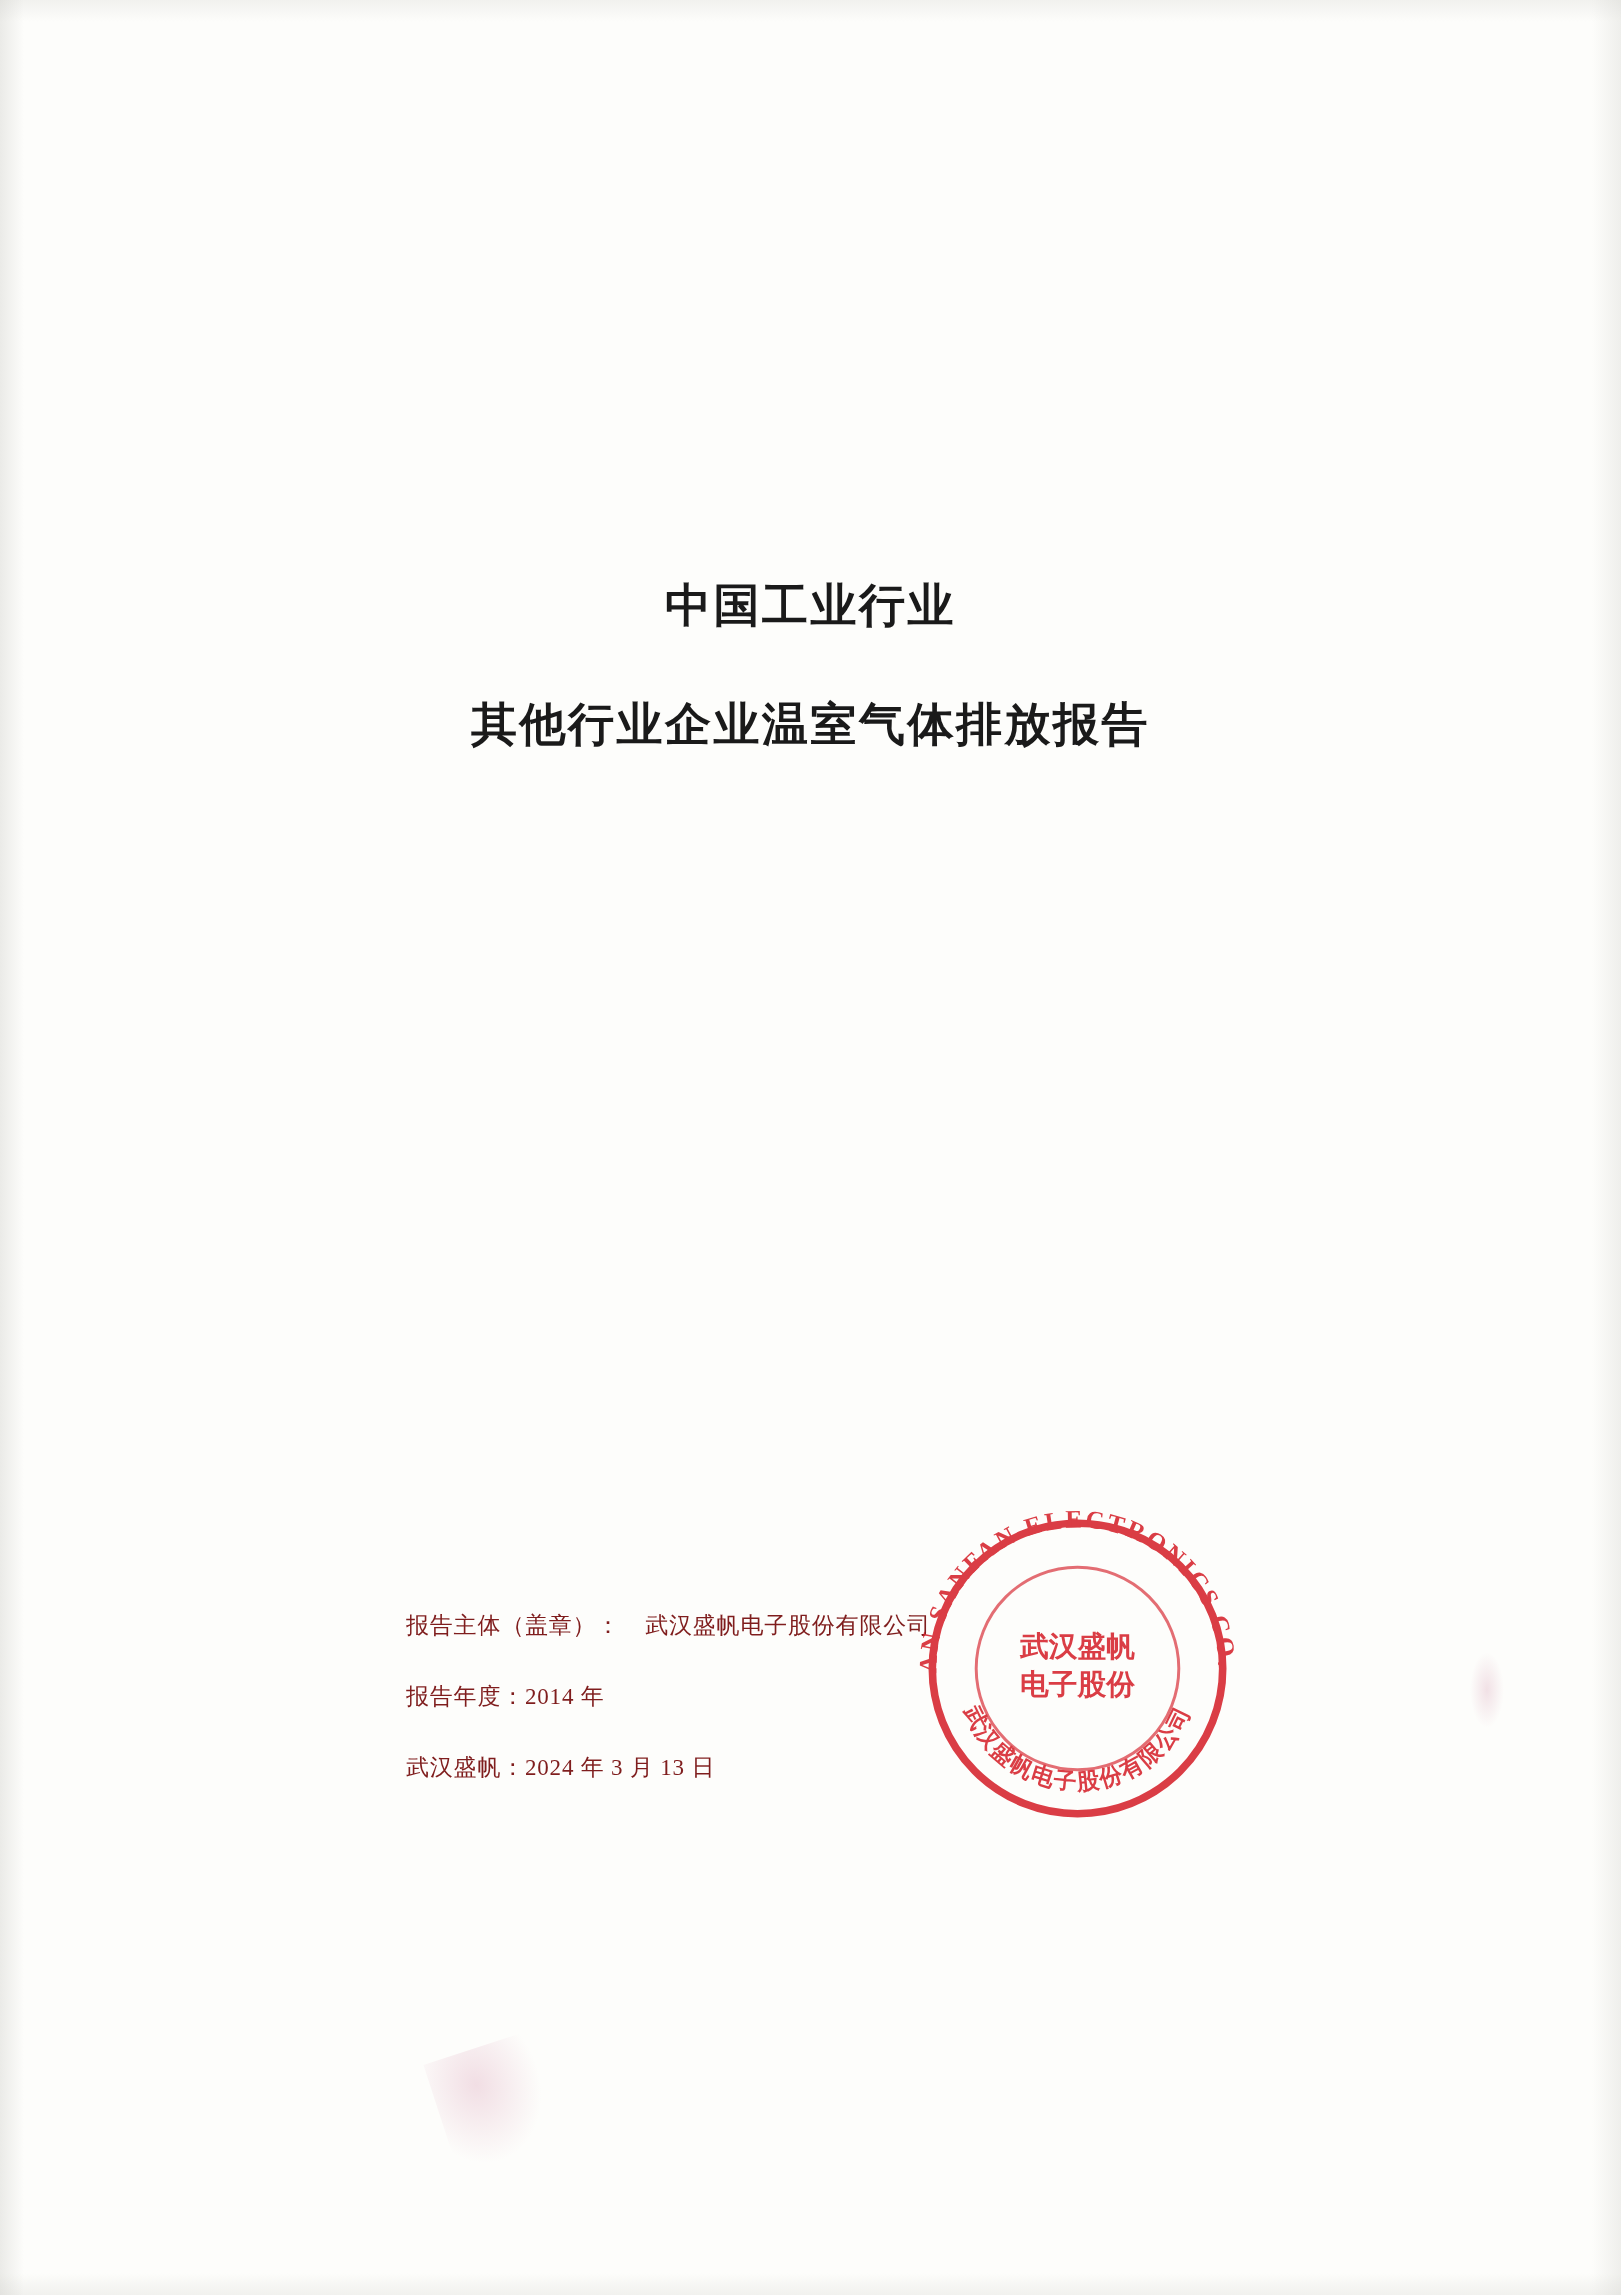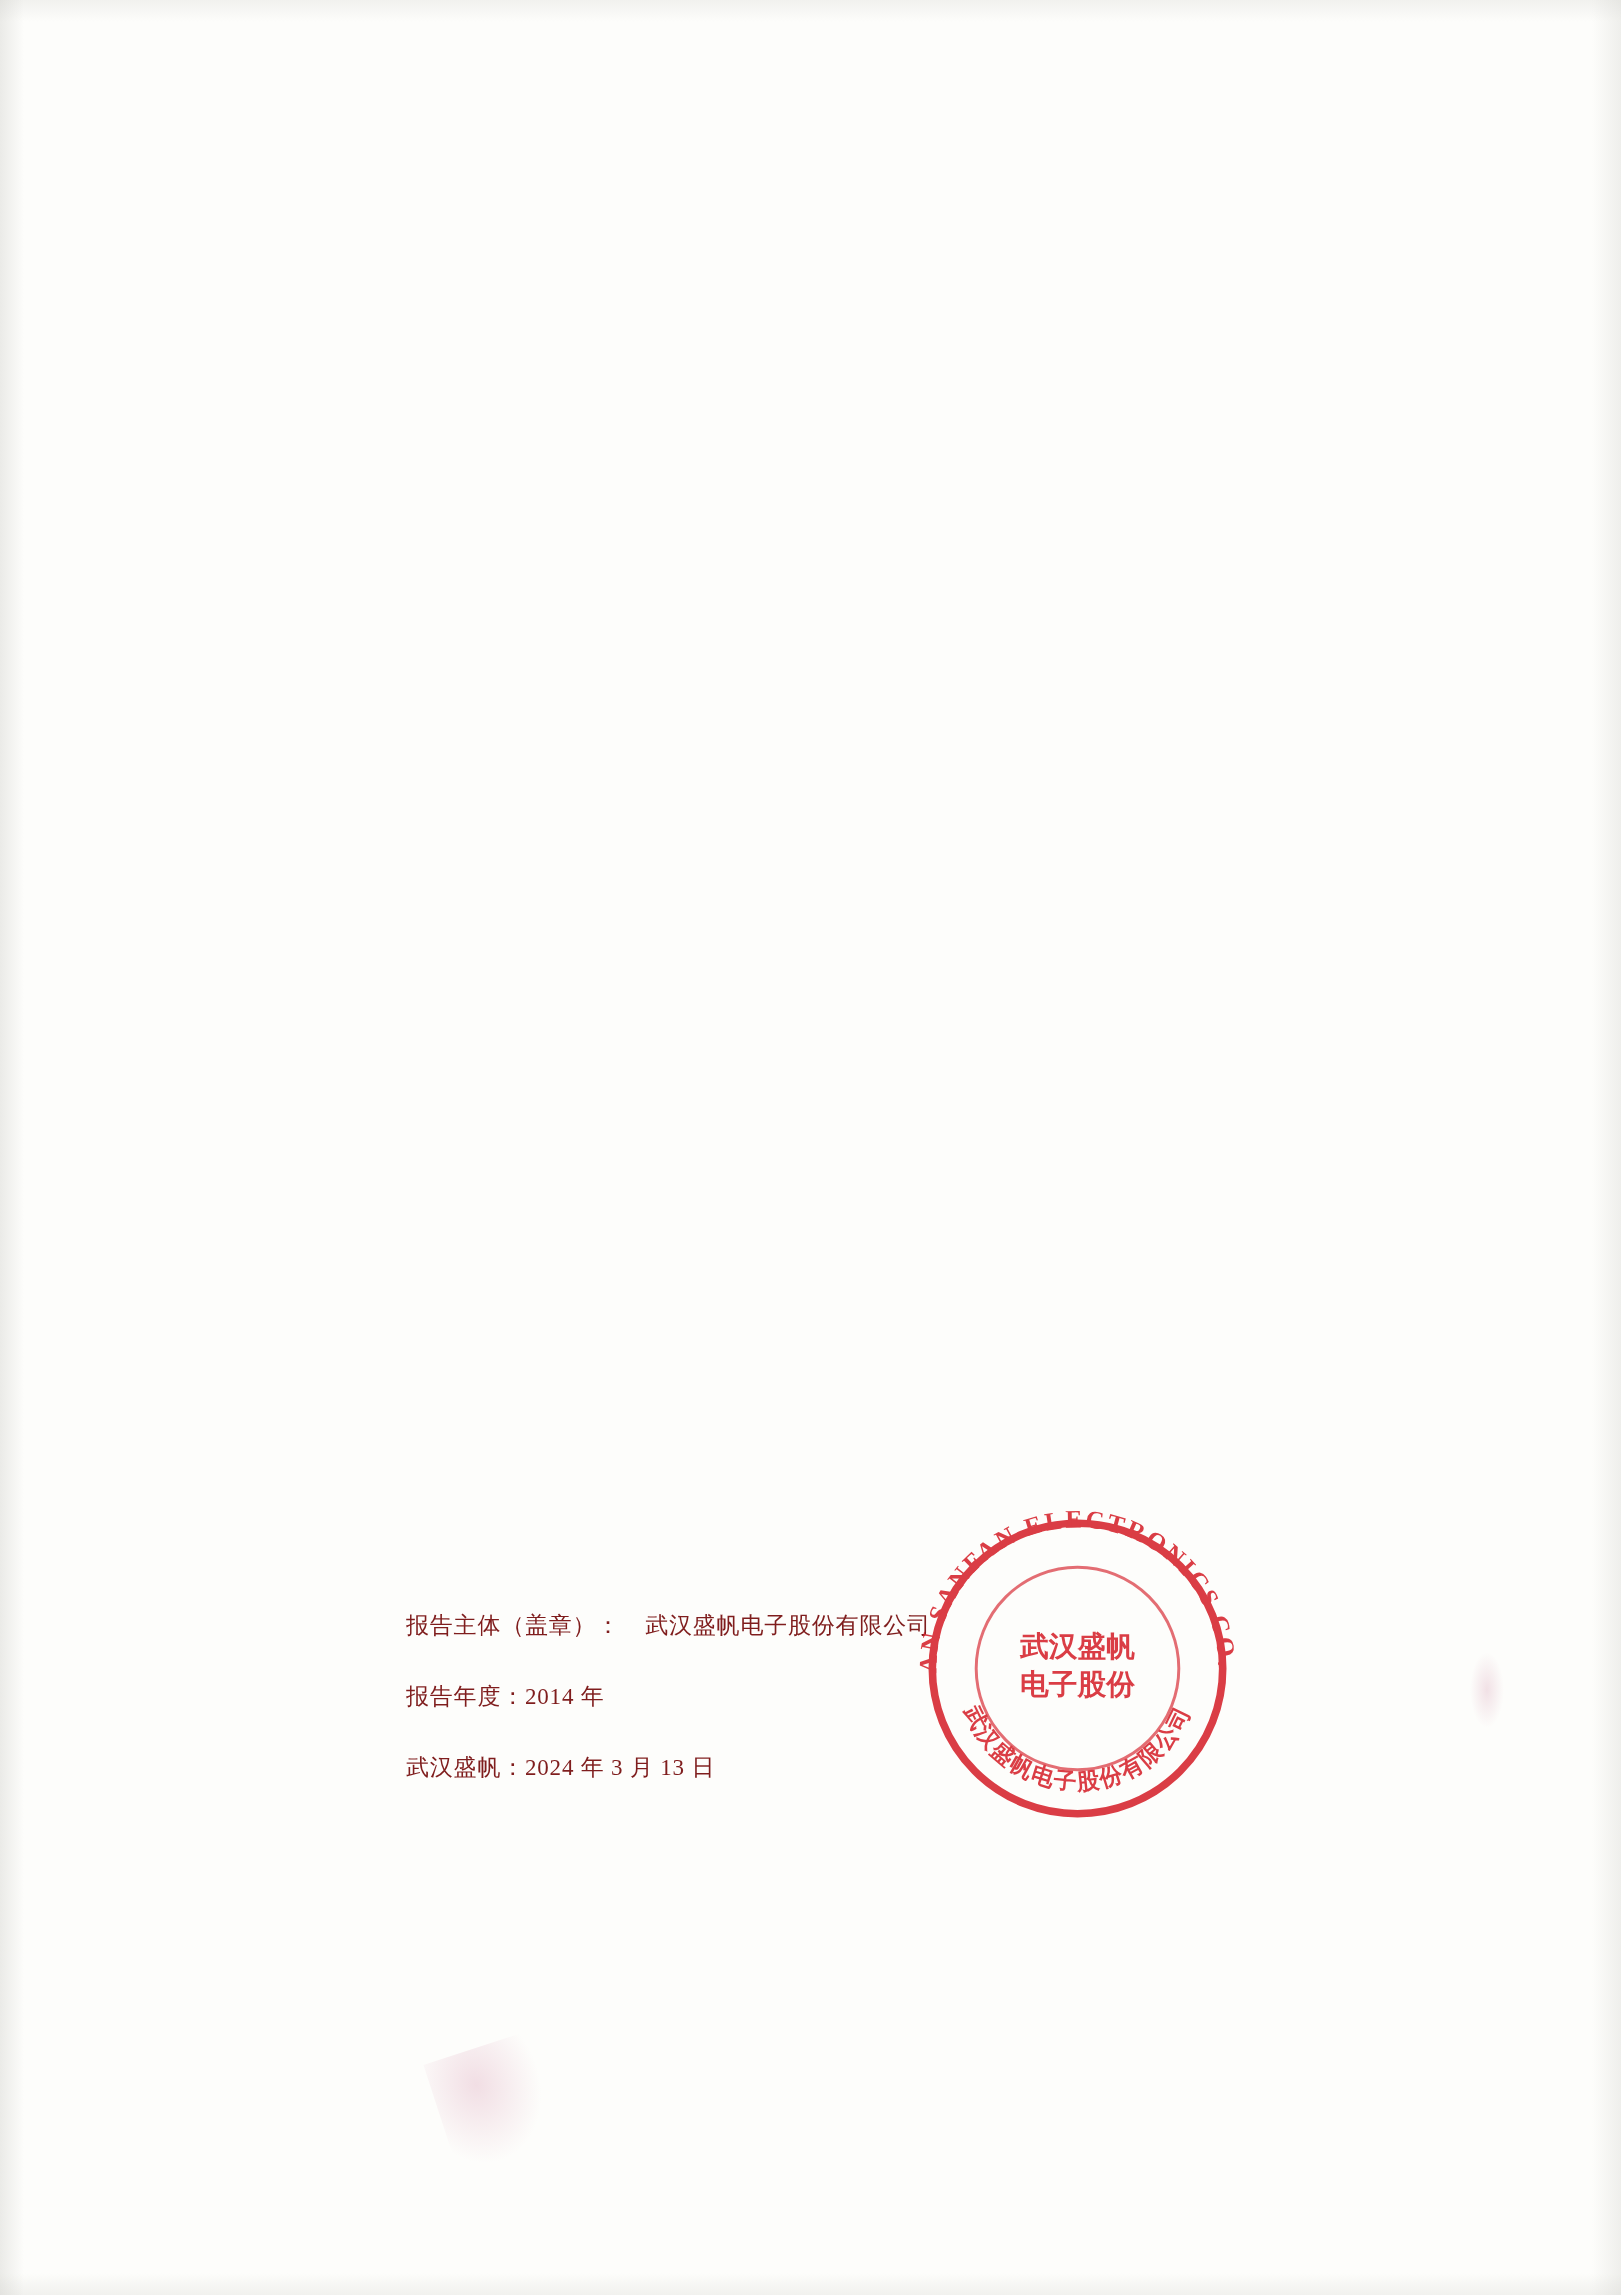--- a/index.html
+++ b/index.html
@@ -120,20 +120,24 @@
     width: 34px;
     height: 76px;
     background: radial-gradient(ellipse at 50% 50%, rgba(214,160,180,0.30), rgba(255,255,255,0) 70%);
   }
 </style>
 </head>
 <body>
 
 <div id="page-sheet">
 
+  <div id="title-block">
+    <div class="doc-title-line" id="title-line-1">中国工业行业</div>
+    <div class="doc-title-line" id="title-line-2">其他行业企业温室气体排放报告</div>
+  </div>
 
   <div id="meta-block">
 
     <div class="meta-row" id="meta-row-subject">
       <span class="meta-label">报告主体（盖章）：</span><span class="meta-value">武汉盛帆电子股份有限公司</span>
     </div>
 
     <div class="meta-row" id="meta-row-year">
       <span class="meta-label">报告年度：</span><span class="meta-value">2014 年</span>
     </div>

